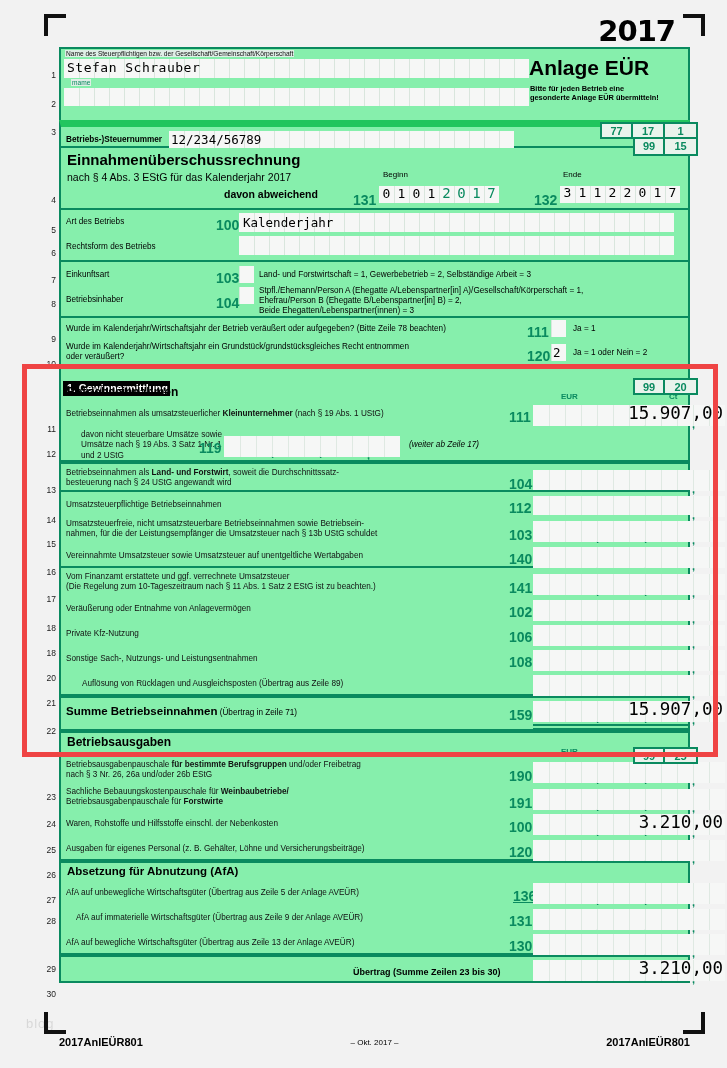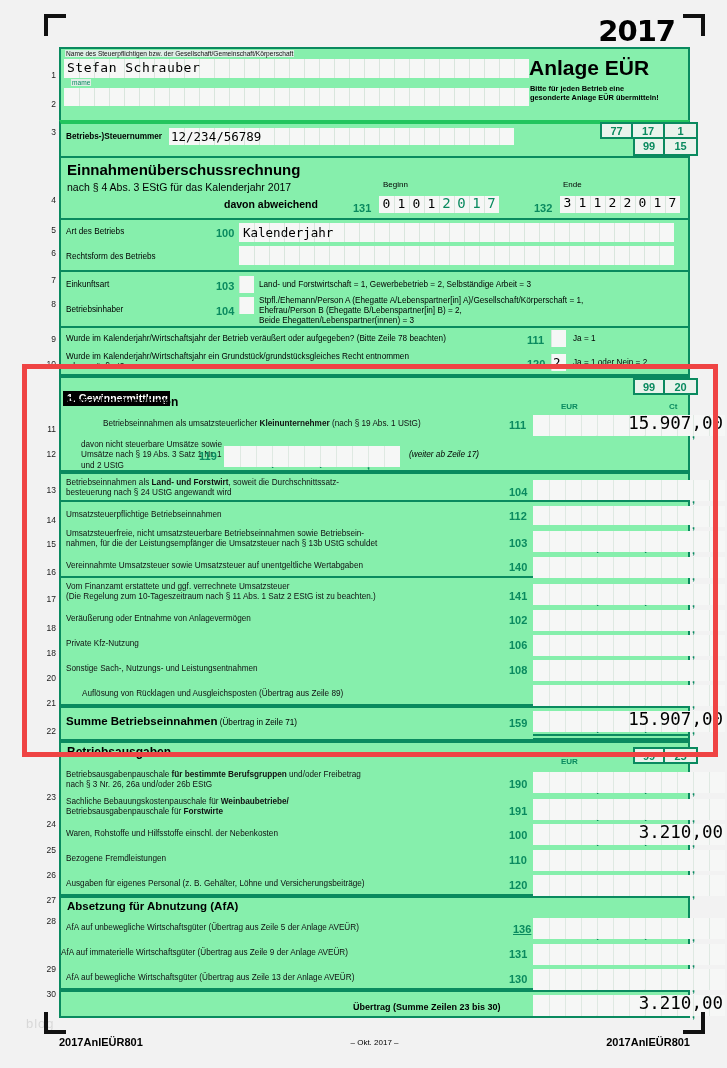--- a/index.html
+++ b/index.html
@@ -36,21 +36,21 @@
   
   .sheet {
     position:absolute; left:59px; top:47px; width:631px;
     font-size:8px;
   }
 
   .g-box { border:2px solid #0a8a5f; background:#86efac; }
 
   .lbl { font-size:8.2px; color:#111; line-height:1.25; }
   .lbl b { font-weight:bold; }
-  .kz { color:#0a8a5f; font-weight:bold; font-size:11px; }
+  .kz { color:#0a8a5f; font-weight:bold; font-size:14px; }
 
   
   .cells { display:flex; }
   .cell {
     width:15px; height:17px; background:#f6f7f6;
     border-left:1px solid #d9e6dd;
   }
   .cell:first-child { border-left:none; }
 
   
@@ -197,21 +197,21 @@
         <div class="cell" style="height:18px"></div>
         <div class="cell" style="height:18px"></div>
       <div class="cell" style="height:18px"></div>
     </div>
 
     <div style="position:absolute;left:468px;top:7px;font-size:21px;font-weight:bold;font-family:'Liberation Sans',sans-serif;">Anlage EÜR</div>
     <div style="position:absolute;left:469px;top:35px;font-size:7.4px;font-weight:bold;">Bitte für jeden Betrieb eine</div>
     <div style="position:absolute;left:469px;top:44px;font-size:7.4px;font-weight:bold;">gesonderte Anlage EÜR übermitteln!</div>
   </div>
 
-  <div class="g-box" style="position:relative;height:38px;border-top:4px solid #22c55e;">
+  <div class="g-box" style="position:relative;height:28px;border-top:7px solid #22c55e;">
 
     <div style="position:absolute;left:5px;top:8px;font-size:8.2px;font-weight:bold;">Betriebs-)Steuernummer</div>
     <div class="cells" style="position:absolute;left:108px;top:4px;">
       <div class="cell"></div>
         <div class="cell"></div>
         <div class="cell"></div>
         <div class="cell"></div>
       <div class="cell"></div>
         <div class="cell"></div>
         <div class="cell"></div>
@@ -375,21 +375,21 @@
   </div>
 
   <div class="g-box" style="position:relative;height:36px;border-bottom:none;">
     <span class="chip" style="position:absolute;left:2px;top:1px;">1. Gewinnermittlung</span>
     <div style="position:absolute;left:6px;top:17px;font-size:12px;font-weight:bold;">Betriebseinnahmen</div>
     <div style="position:absolute;left:500px;top:24px;font-size:8px;font-weight:bold;color:#0a8a5f;">EUR</div>
     <div style="position:absolute;left:608px;top:24px;font-size:8px;font-weight:bold;color:#0a8a5f;">Ct</div>
   </div>
 
   <div class="g-box" style="position:relative;height:24px;border-top:none;border-bottom:none;">
-    <div class="lbl" style="position:absolute;left:5px;top:7px;margin-left:37px;">
+    <div class="lbl" style="position:absolute;left:5px;top:7px;">
       Betriebseinnahmen als umsatzsteuerlicher <b>Kleinunternehmer</b> (nach § 19 Abs. 1 UStG)
     </div>
     <div class="kz" style="position:absolute;left:448px;top:7px;">111</div>
     <div class="amt" style="position:absolute;left:472px;top:1px;">
       <div class="c"></div>
         <div class="c"></div>
         <div class="c"></div>
         <div class="c sep"></div>
       <div class="c"></div>
         <div class="c"></div>
@@ -712,41 +712,20 @@
         <div class="c sep"></div>
         <div class="c"></div>
       <div class="c"></div>
         <div class="c comma"></div>
         <div class="c"></div>
         <div class="c"></div>
       <div class="amtval big">3.210,00</div>
     </div>
   </div>
 
-  <div class="g-box" style="position:relative;height:25px;border-top:none;border-bottom:none;">
-    <div class="lbl" style="position:absolute;left:5px;top:8px;">
-      Bezogene Fremdleistungen
-    </div>
-    <div class="kz" style="position:absolute;left:448px;top:8px;">110</div>
-    <div class="amt" style="position:absolute;left:472px;top:2px;">
-      <div class="c"></div>
-        <div class="c"></div>
-        <div class="c"></div>
-        <div class="c sep"></div>
-      <div class="c"></div>
-        <div class="c"></div>
-        <div class="c sep"></div>
-        <div class="c"></div>
-      <div class="c"></div>
-        <div class="c comma"></div>
-        <div class="c"></div>
-        <div class="c"></div>
-      <div class="amtval"></div>
-    </div>
-  </div>
 
   <div class="g-box" style="position:relative;height:25px;border-top:none;">
     <div class="lbl" style="position:absolute;left:5px;top:8px;">
       Ausgaben für eigenes Personal (z. B. Gehälter, Löhne und Versicherungsbeiträge)
     </div>
     <div class="kz" style="position:absolute;left:448px;top:8px;">120</div>
     <div class="amt" style="position:absolute;left:472px;top:2px;">
       <div class="c"></div>
         <div class="c"></div>
         <div class="c"></div>
@@ -783,21 +762,21 @@
         <div class="c"></div>
       <div class="c"></div>
         <div class="c comma"></div>
         <div class="c"></div>
         <div class="c"></div>
       <div class="amtval"></div>
     </div>
   </div>
 
   <div class="g-box" style="position:relative;height:25px;border-top:none;border-bottom:none;">
-    <div class="lbl" style="position:absolute;left:0;top:8px;text-align:center;">
+    <div class="lbl" style="position:absolute;left:15px;top:8px;text-align:center;">
       AfA auf immaterielle Wirtschaftsgüter (Übertrag aus Zeile 9 der Anlage AVEÜR)
     </div>
     <div class="kz" style="position:absolute;left:448px;top:8px;">131</div>
     <div class="amt" style="position:absolute;left:472px;top:2px;">
       <div class="c"></div>
         <div class="c"></div>
         <div class="c"></div>
         <div class="c sep"></div>
       <div class="c"></div>
         <div class="c"></div>

